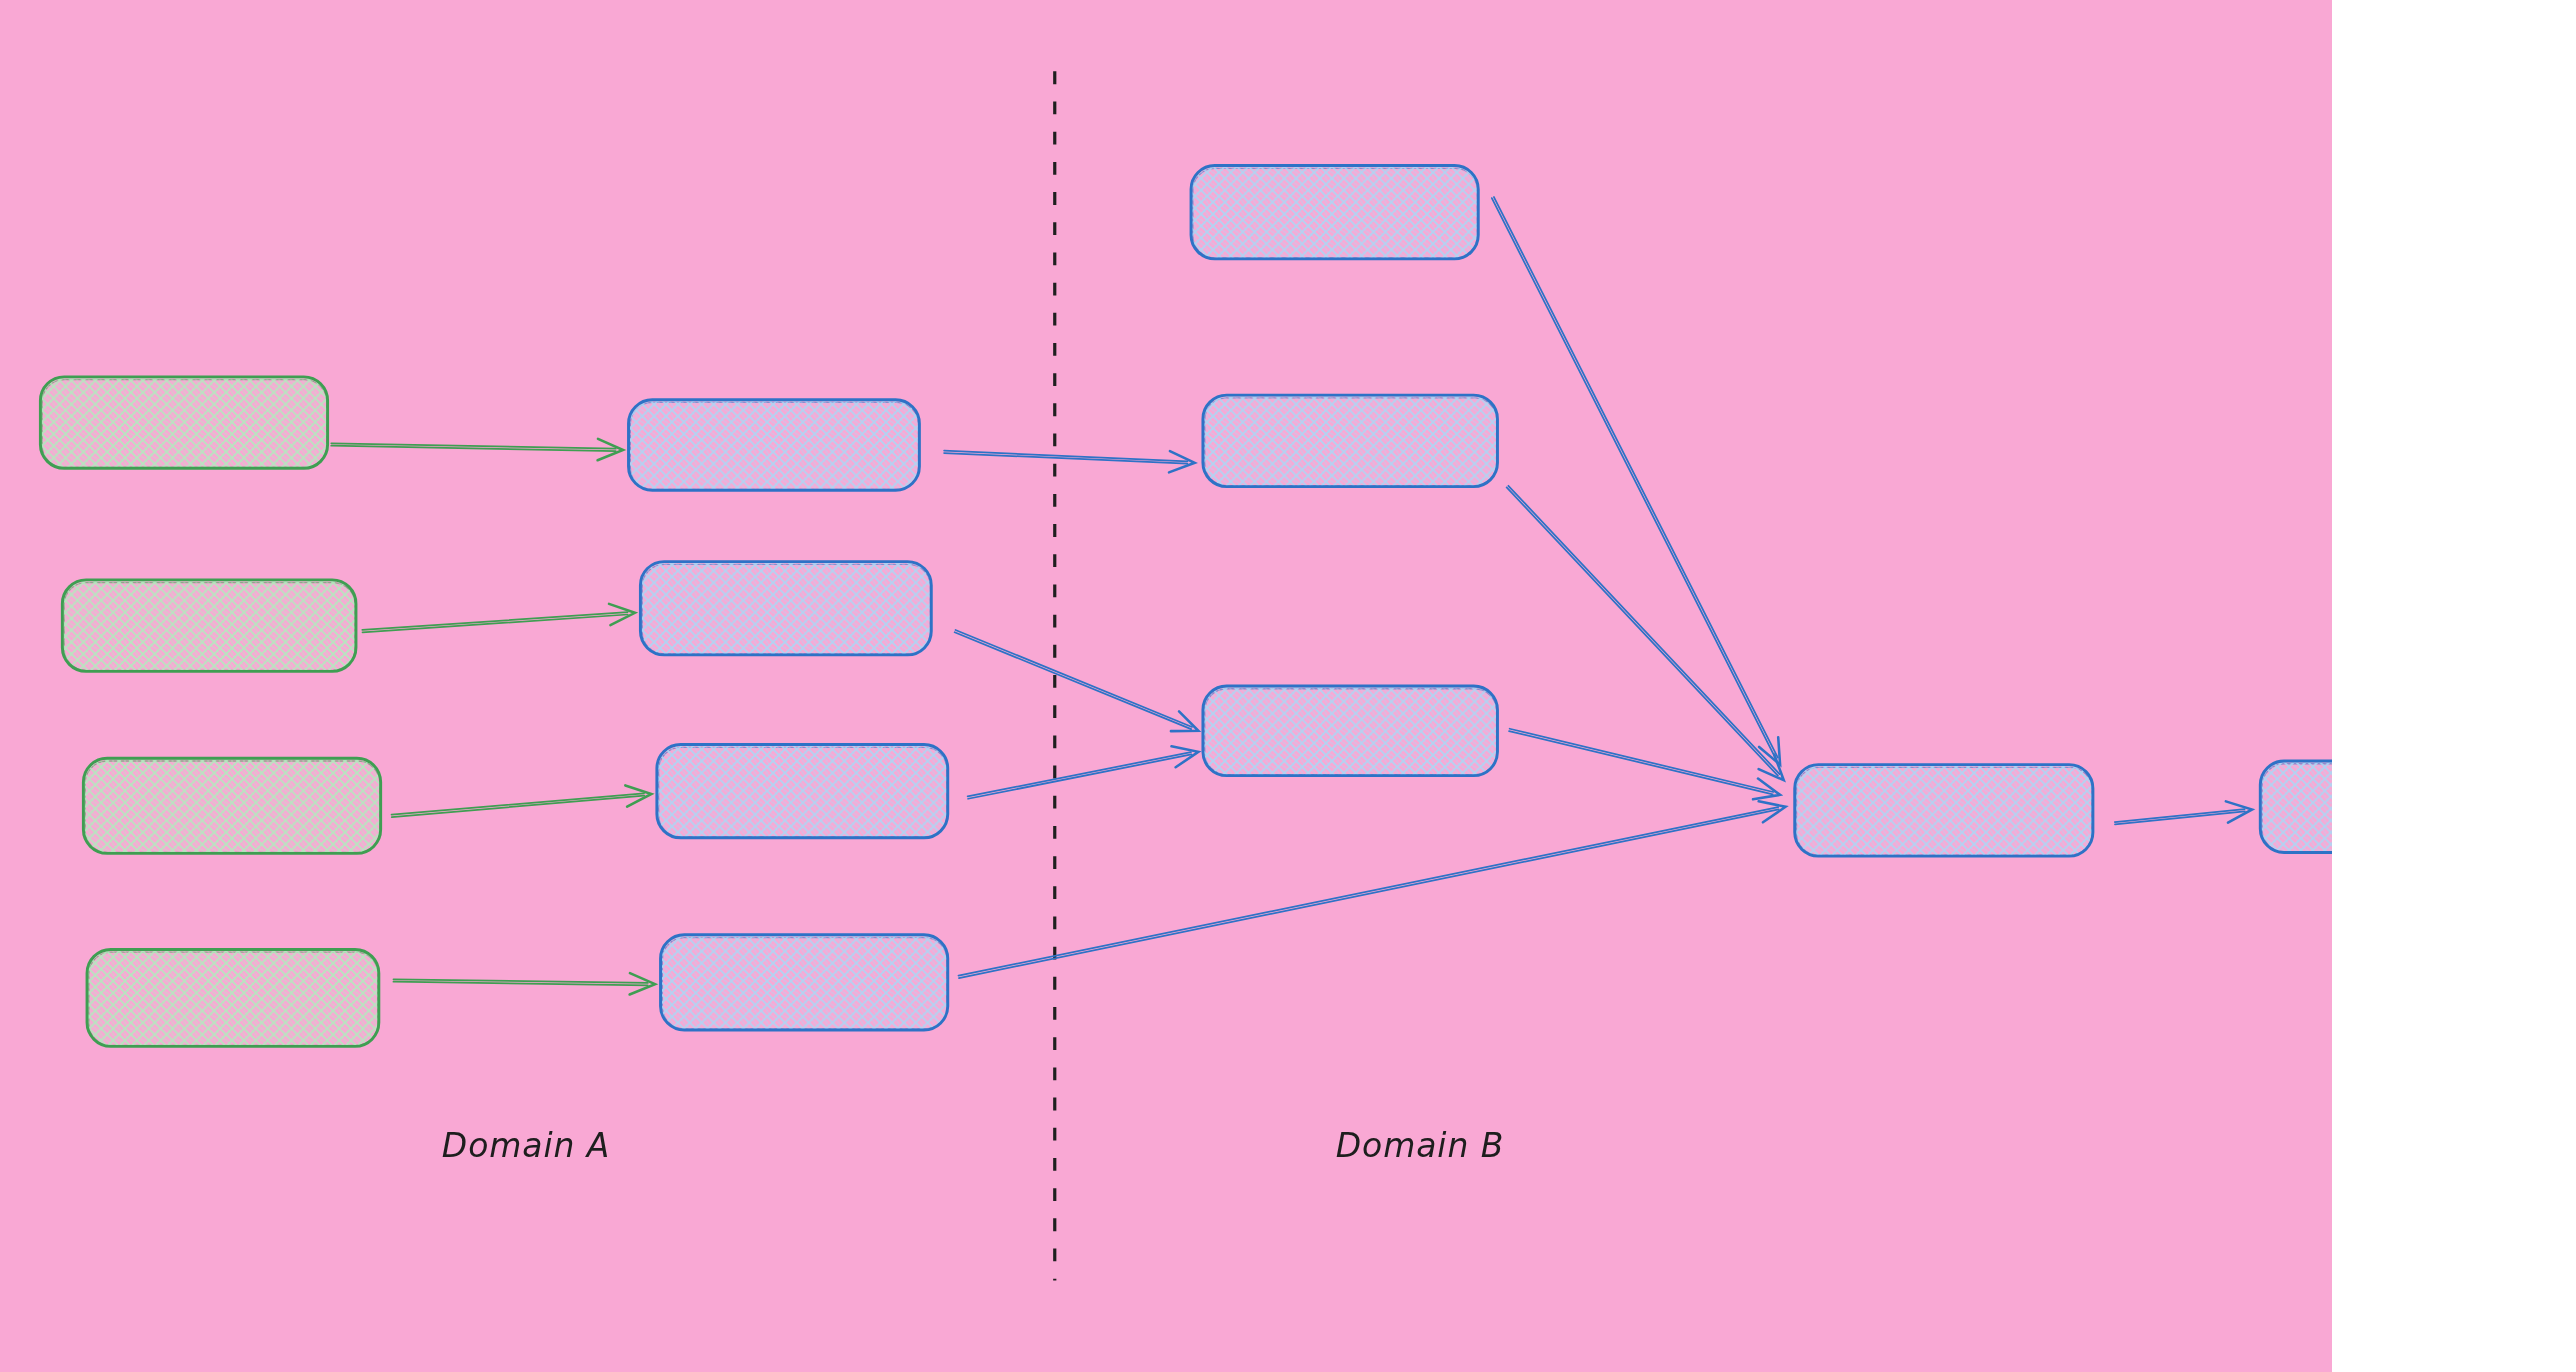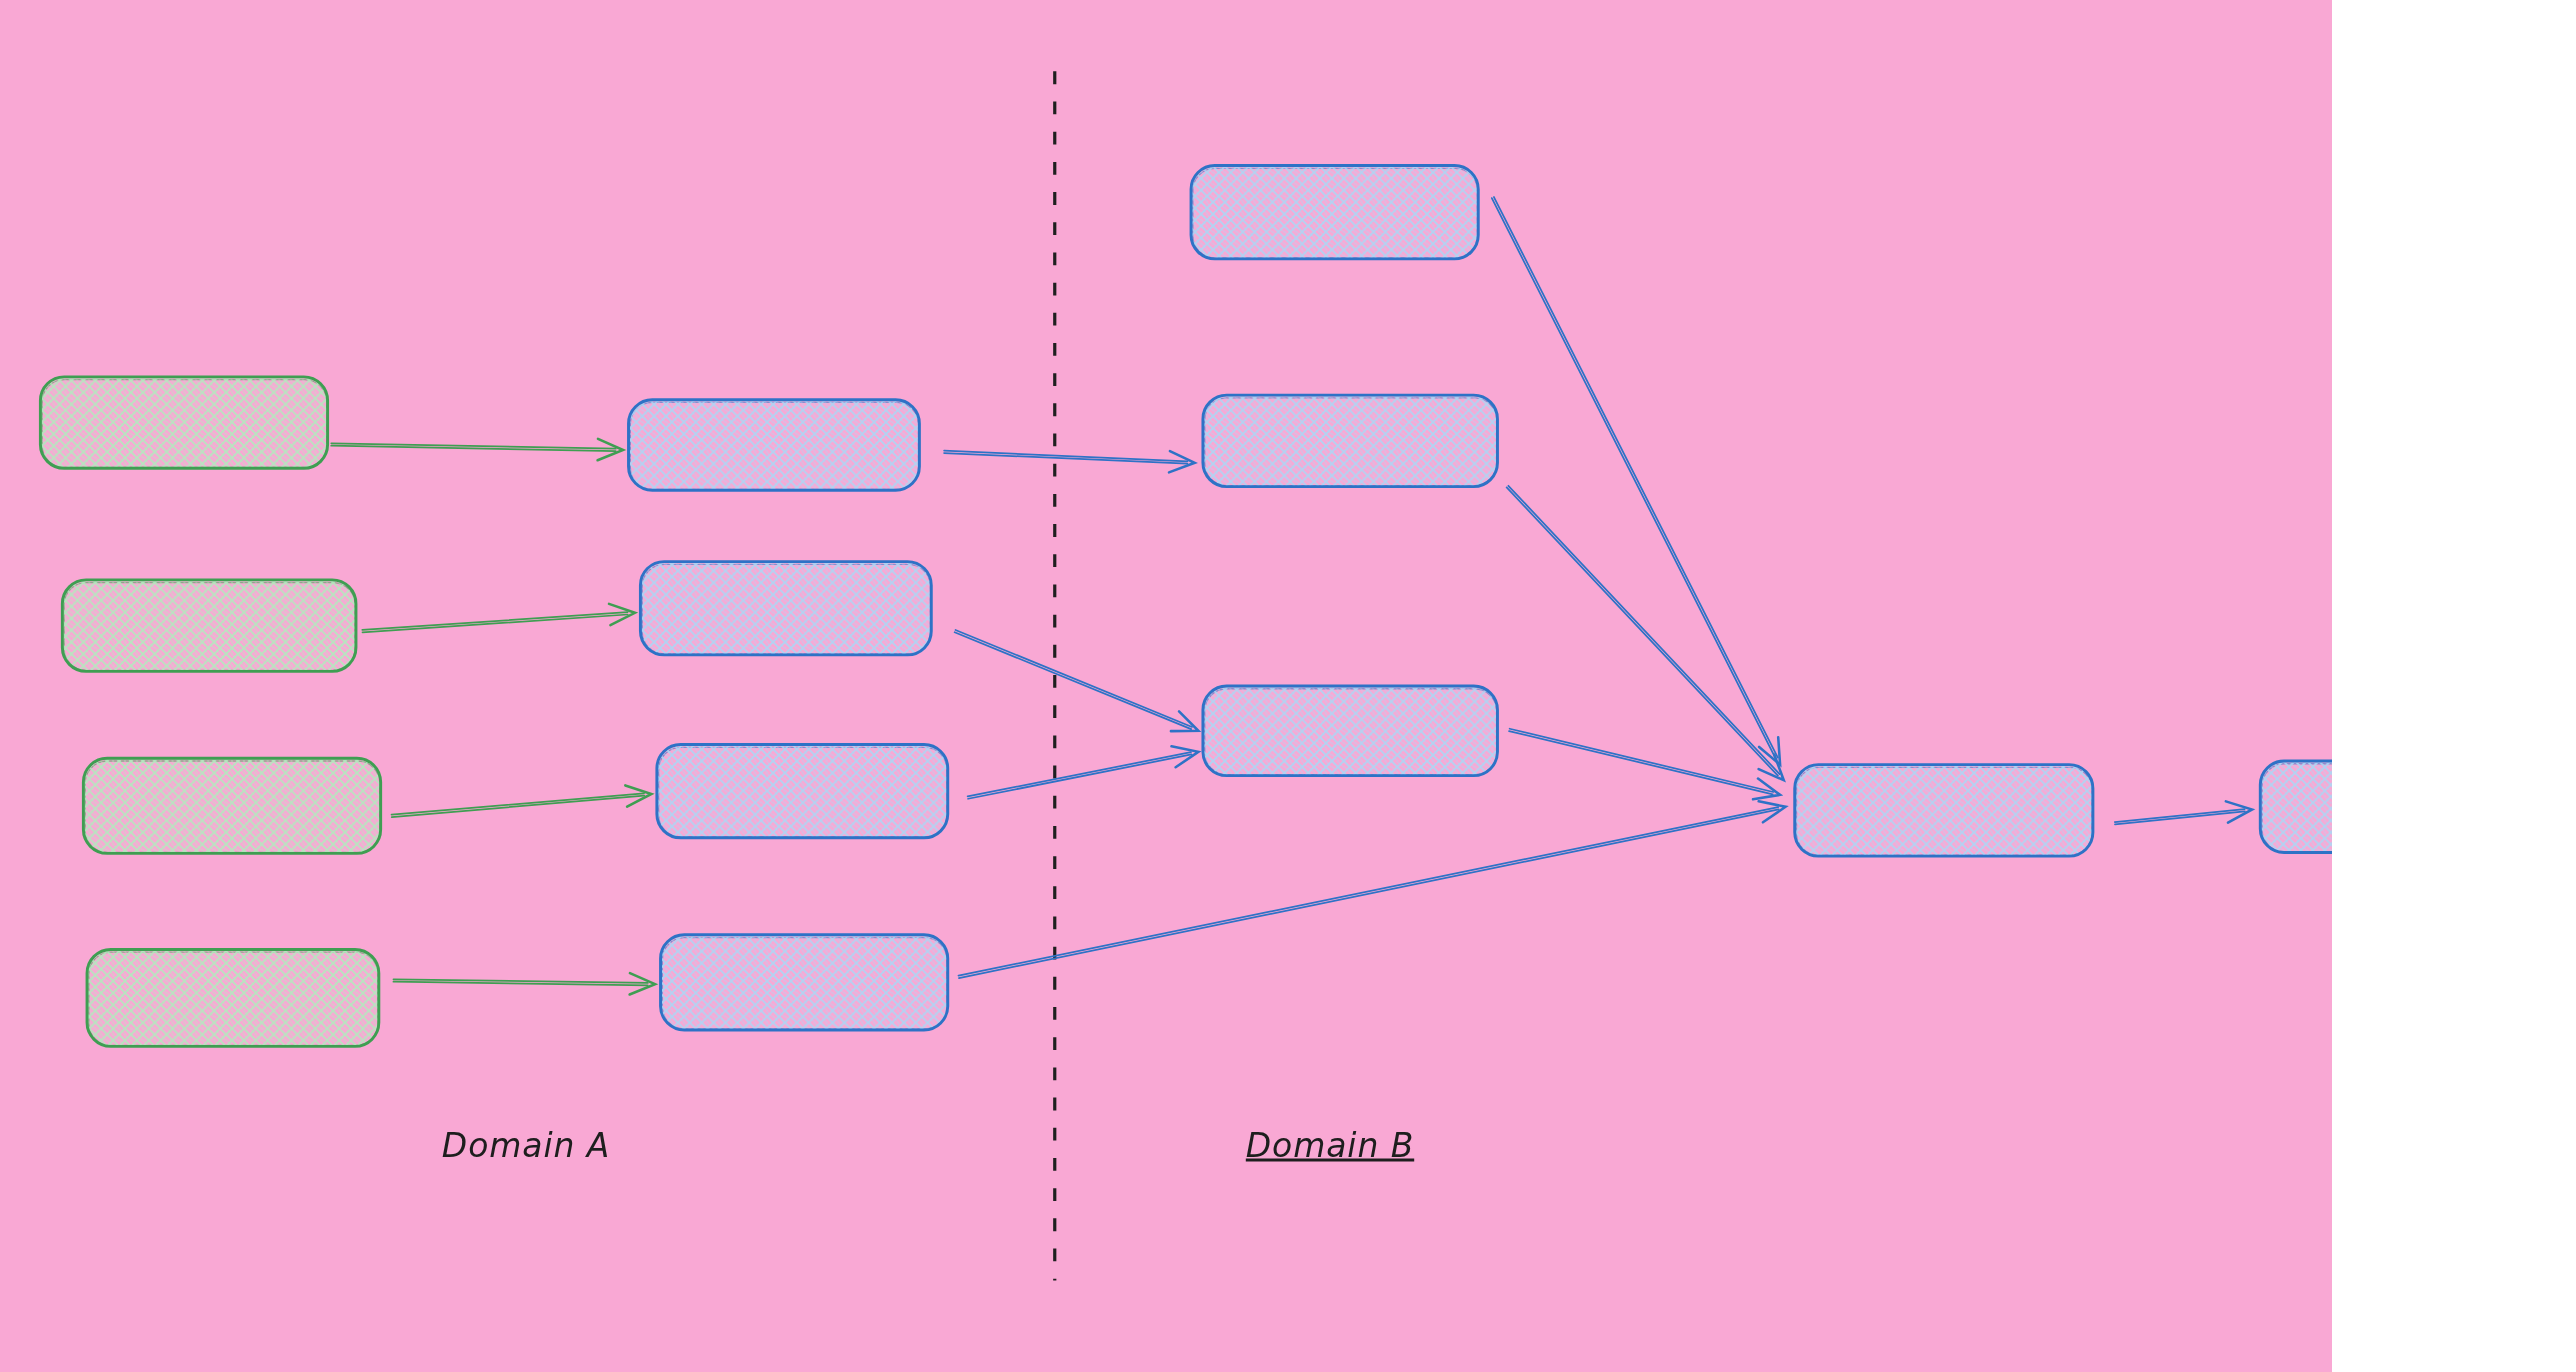--- a/index.html
+++ b/index.html
@@ -156,15 +156,15 @@
         <line x1="1650.3032233096126" y1="796.7358577514743" x2="1938.5238863956083" y2="865.8698681538584" stroke-width="1.9"></line>
         <path d="M 1916.4053961253817 873.9152234439983 L 1946 869 L 1921.8552754443974 851.1945998041581" stroke-width="2.8"></path>
       </g>
       <g fill="none" stroke="#2e72c6" stroke-linecap="round">
         <line x1="2312.129354834727" y1="901.293548347273" x2="2454.1690573130472" y2="887.089578099441" stroke-width="1.9"></line>
         <line x1="2311.870645165273" y1="898.706451652727" x2="2453.910347643593" y2="884.502481404895" stroke-width="1.9"></line>
         <path d="M 2435.6677588949015 899.3740418248649 L 2462 885 L 2433.3428444960196 876.124897836043" stroke-width="2.8"></path>
       </g>
     </svg>
   <div class="domain-label" style="left: 526px; top: 1145px;">Domain A</div>
-  <div class="domain-label" style="left: 1330px; top: 1145px; text-decoration: underline;">Domain B</div>
+  <div class="domain-label" style="left: 1420px; top: 1145px;">Domain B</div>
 </div>
 
 
 </body></html>

